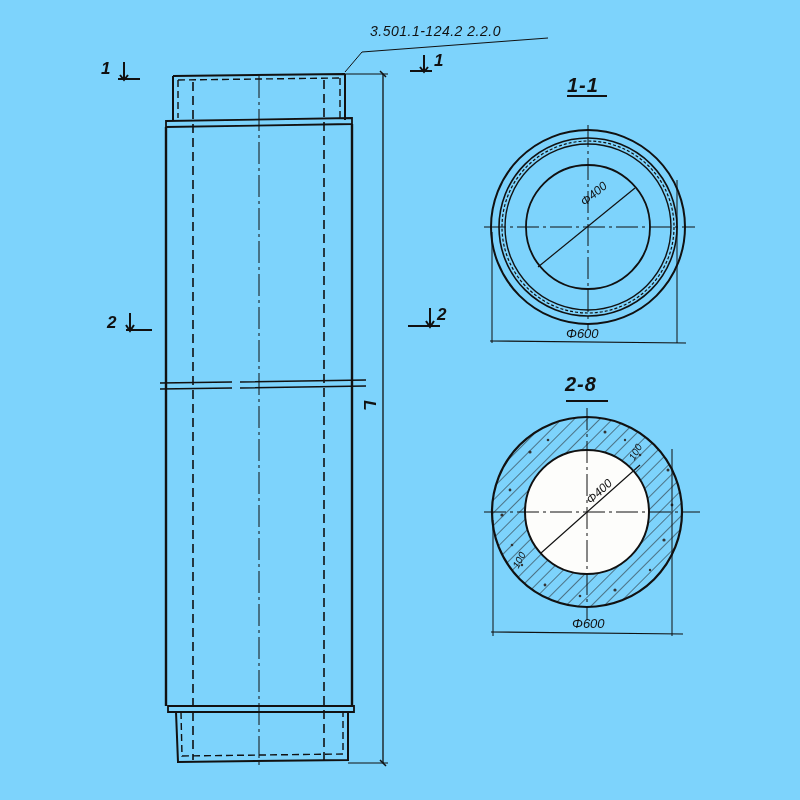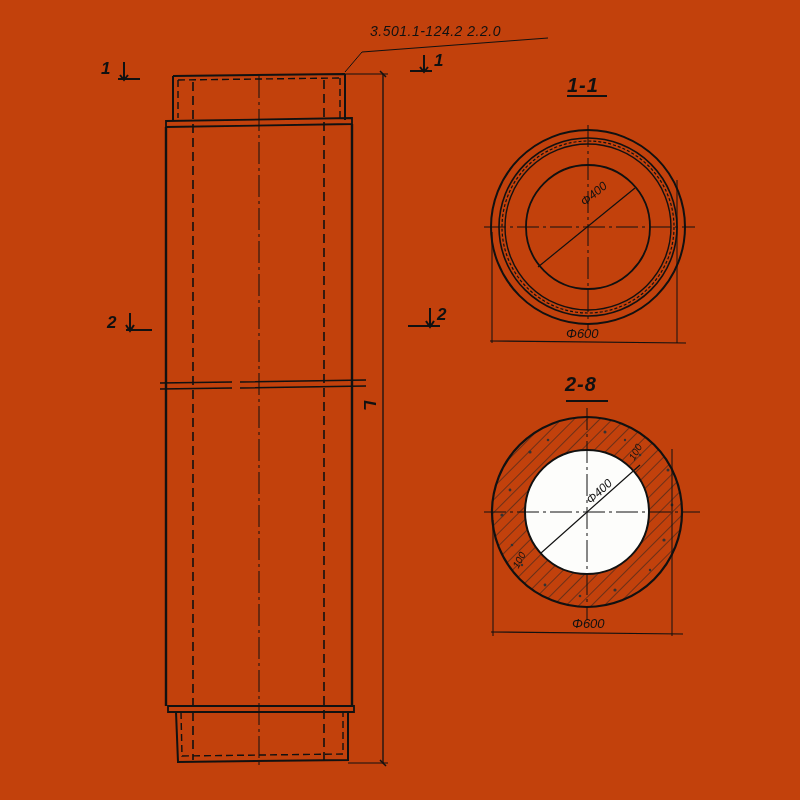--- a/index.html
+++ b/index.html
@@ -1,18 +1,18 @@
 <!DOCTYPE html>
 <html><head>
 <meta charset="utf-8">
 <style>
   html, body { margin: 0; padding: 0; background: #ffffff; }
   body { width: 800px; height: 800px; position: relative; overflow: hidden;
          font-family: "Liberation Sans", sans-serif; }
-  .sheet { position: absolute; left: 0; top: 0; width: 800px; height: 800px; background: #c2410c; }
+  .sheet { position: absolute; left: 0; top: 0; width: 800px; height: 800px; background: #7dd3fc; }
   svg { position: absolute; left: 0; top: 0; }
   .lbl { position: absolute; font-family: "Liberation Sans", sans-serif; font-style: italic;
          font-weight: bold; color: #111; white-space: nowrap; line-height: 1; }
   .doc-code { left: 370px; top: 24px; font-size: 14px; font-weight: normal; letter-spacing: 0.5px; }
   .sec-mark { font-size: 17px; }
   .sec-title { font-size: 20px; letter-spacing: 1px; text-align: center; }
   .dim { font-size: 12px; font-weight: normal; }
 </style>
 </head>
 <body>

